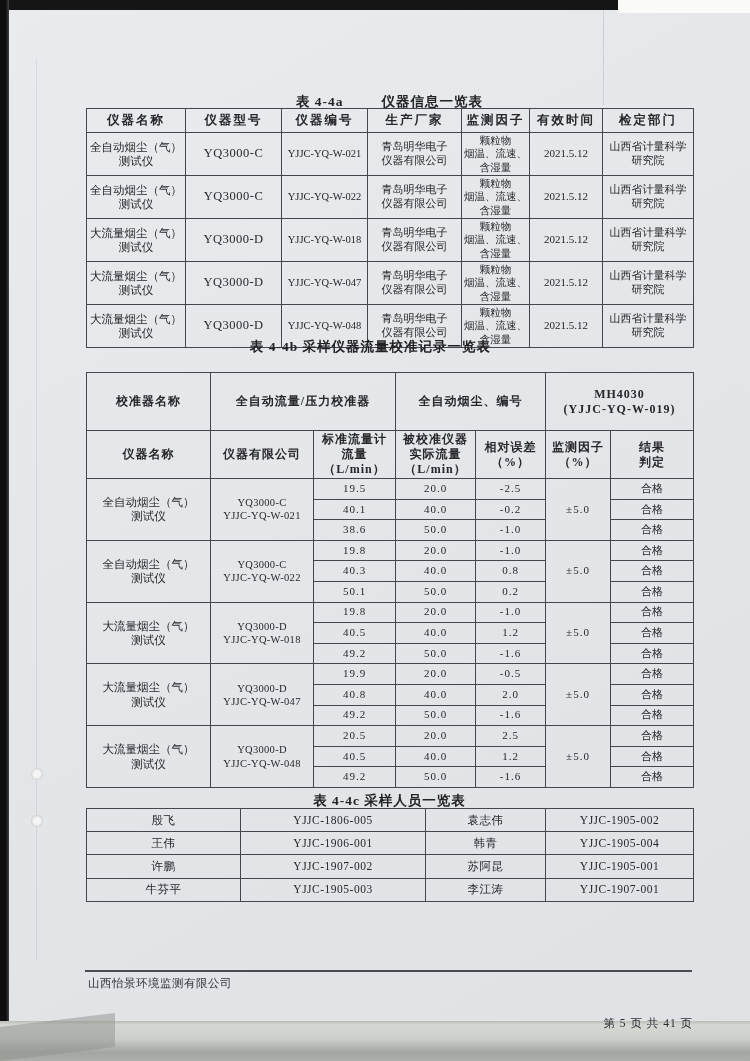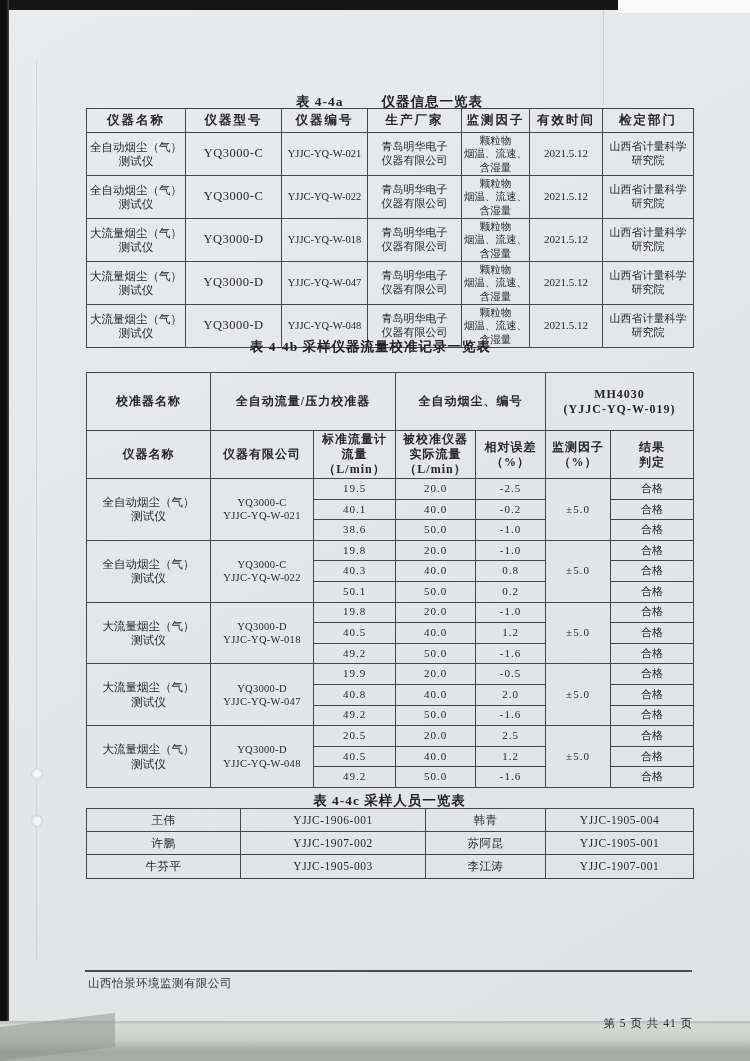--- a/index.html
+++ b/index.html
@@ -340,20 +340,26 @@
 
   <table class="tbl tbl-c">
     <colgroup>
         <col style="width:154px">
         <col style="width:185px">
         <col style="width:120px">
         <col style="width:148px">
       </colgroup>
     <tbody>
     <tr class="rc-r">
+      <td>殷飞</td>
+      <td>YJJC-1806-005</td>
+      <td>袁志伟</td>
+      <td>YJJC-1905-002</td>
+    </tr>
+    <tr class="rc-r">
       <td>王伟</td>
       <td>YJJC-1906-001</td>
       <td>韩青</td>
       <td>YJJC-1905-004</td>
     </tr>
     <tr class="rc-r">
       <td>许鹏</td>
       <td>YJJC-1907-002</td>
       <td>苏阿昆</td>
       <td>YJJC-1905-001</td>

